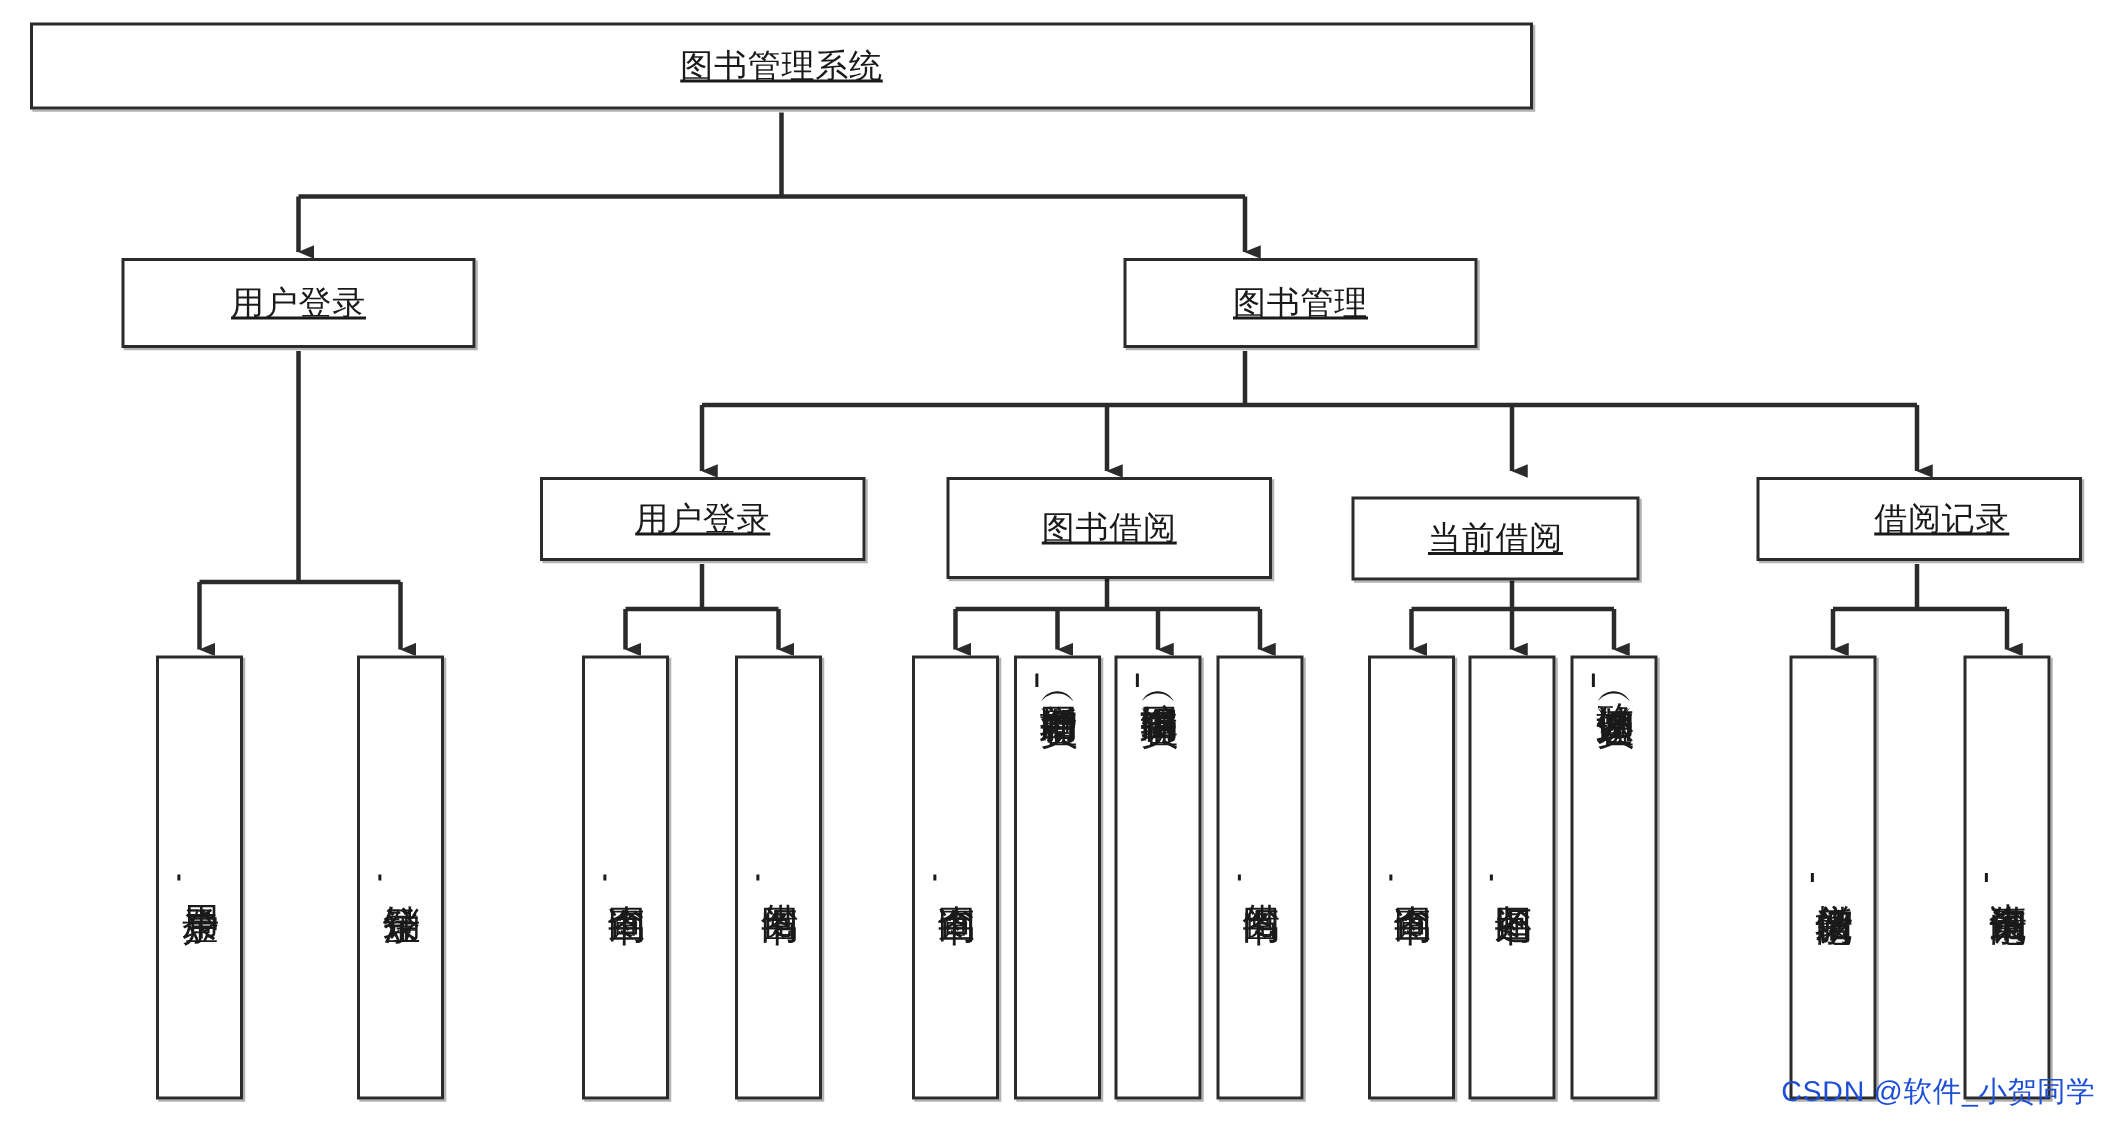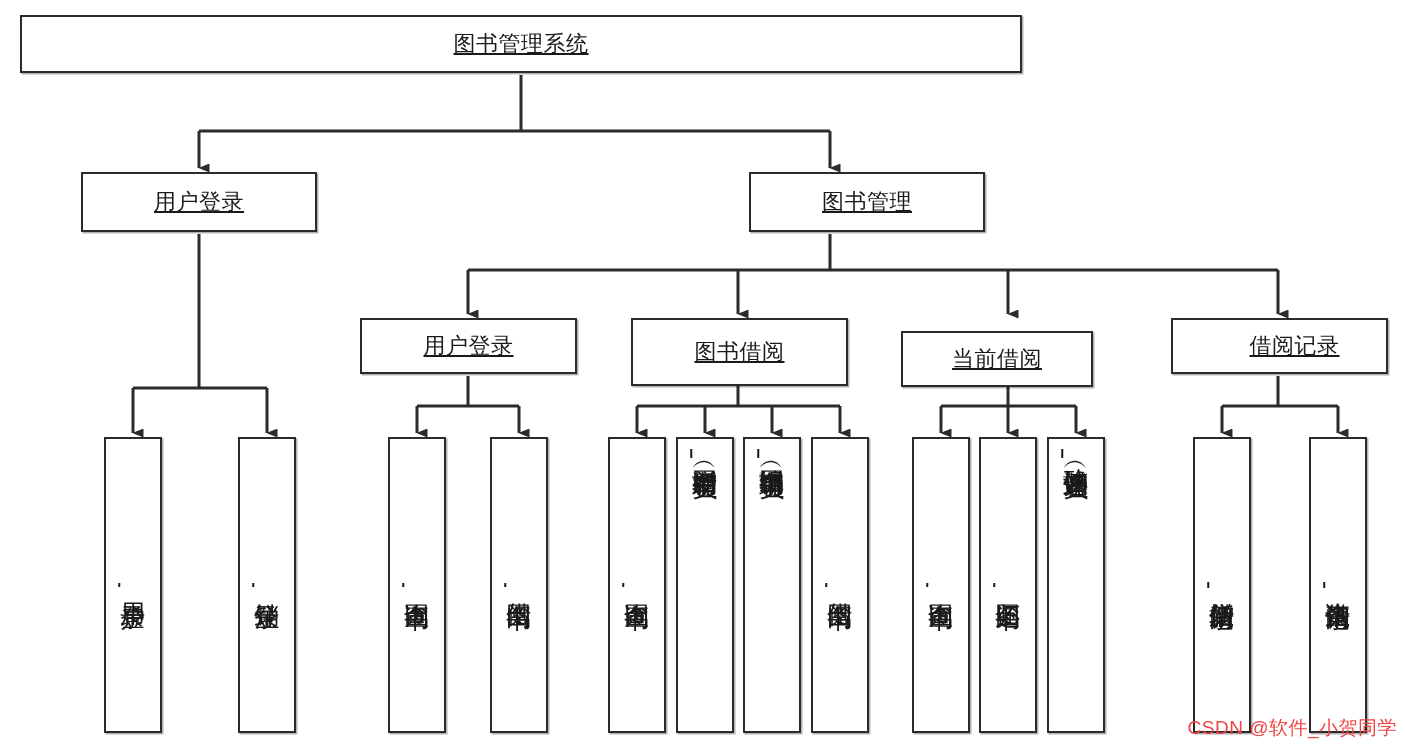--- a/index.html
+++ b/index.html
@@ -59,21 +59,21 @@
   }
   .node.vert.centered {
     align-items: center;
     padding-top: 0;
   }
   #watermark {
     position: absolute;
     right: 8px;
     bottom: 6px;
     font-size: 19px;
-    color: #ef4444;
+    color: #1d4ed8;
     white-space: nowrap;
     letter-spacing: 0.5px;
   }
 </style>
 </head>
 <body>
 
 <div id="stage">
 
   <svg id="wires" viewBox="0 0 1405 747" xmlns="http://www.w3.org/2000/svg">

